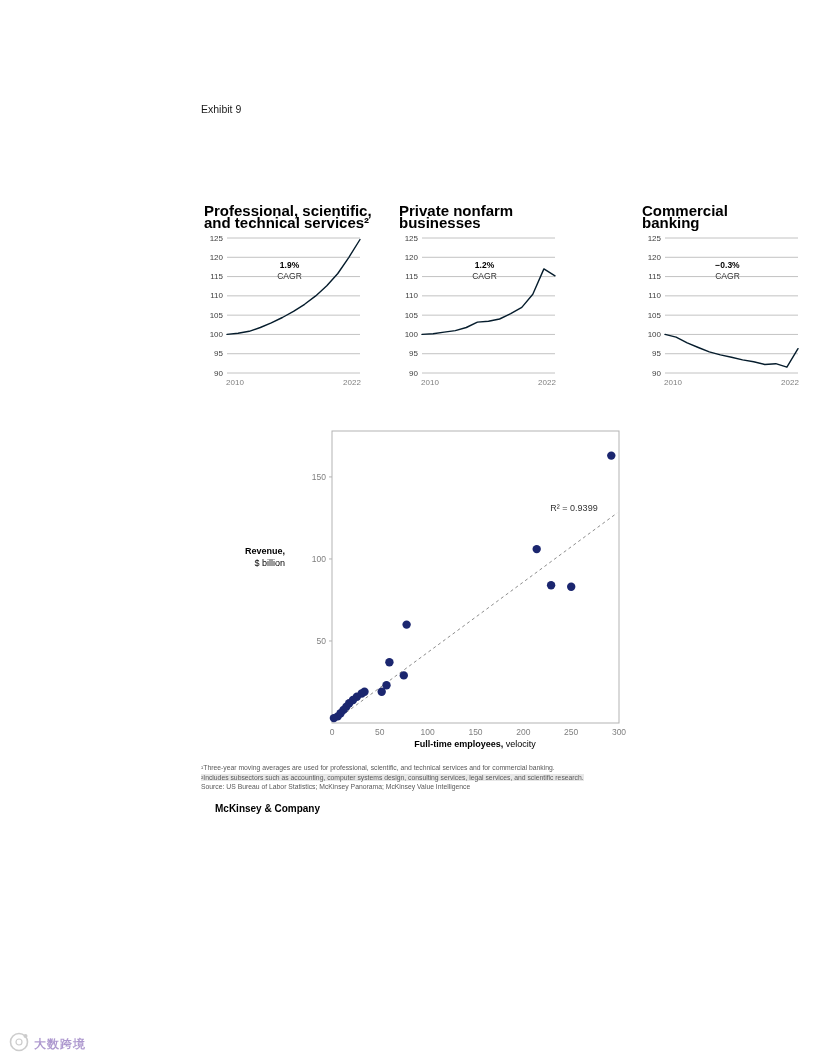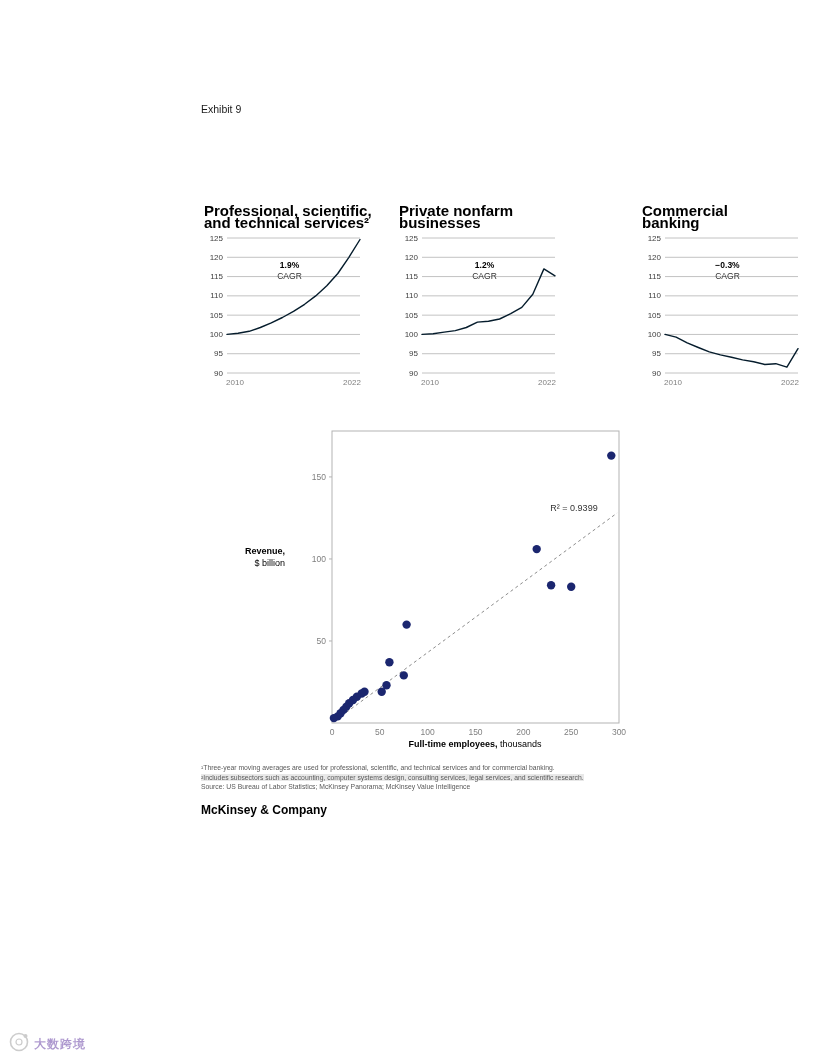--- a/index.html
+++ b/index.html
@@ -20,21 +20,21 @@
   .chart-body { line-height:0; }
 
   .scatter-heading { left:201px; top:404px; font-size:11px; font-weight:bold; }
   .scatter-wrap { left:201px; top:425px; width:480px; height:336px; }
   .scatter-svg-holder { position:absolute; left:97px; top:2px; line-height:0; }
   .scatter-ylabel { position:absolute; left:0; top:121px; width:84px; text-align:right; font-size:9px; line-height:11.5px; color:#000; }
   .scatter-xlabel { position:absolute; left:104px; top:314px; width:340px; text-align:center; font-size:9px; color:#000; }
 
   .footnotes { left:201px; top:763px; font-size:6.8px; line-height:9.5px; color:#595959; width:460px; }
   .footnotes .hl { background:#e8e8e8; }
-  .brand { left:201px; top:803px; font-size:12px; font-weight:bold; color:#000; }
+  .brand { left:215px; top:803px; font-size:10px; font-weight:bold; color:#000; }
 
   .footer { left:0; top:1010px; width:762px; text-align:right; font-size:8px; color:#000; }
   .footer .pn { margin-left:14px; font-weight:normal; }
 
   .watermark { left:8px; top:1031px; display:flex; align-items:center; gap:4px; opacity:0.45; }
   .wm-text { font-size:12px; font-weight:bold; color:#4c1d95; letter-spacing:1px; }
 </style>
 </head>
 <body>
 
@@ -170,21 +170,21 @@
           <circle cx="58.9" cy="269.8" r="4.2" fill="#1b266f"></circle>
           <circle cx="55.0" cy="273.0" r="4.2" fill="#1b266f"></circle>
           <circle cx="51.2" cy="276.3" r="4.2" fill="#1b266f"></circle>
           <circle cx="48.4" cy="279.6" r="4.2" fill="#1b266f"></circle>
           <circle cx="45.5" cy="282.9" r="4.2" fill="#1b266f"></circle>
           <circle cx="42.6" cy="286.2" r="4.2" fill="#1b266f"></circle>
           <circle cx="39.7" cy="289.4" r="4.2" fill="#1b266f"></circle>
           <circle cx="35.9" cy="291.1" r="4.2" fill="#1b266f"></circle>
           <text x="276" y="84" font-size="9" fill="#333" text-anchor="middle" font-family="Liberation Sans, sans-serif" font-weight="normal">R² = 0.9399</text>
         </svg></div>
-    <div class="scatter-xlabel"><span class="b">Full-time employees,</span><span> thousands</span></div>
+    <div class="scatter-xlabel"><span class="b">Full-time employees,</span><span> velocity</span></div>
   </div>
 
   <div class="abs footnotes">
     <div><span>¹Three-year moving averages are used for professional, scientific, and technical services and for commercial banking.</span></div>
     <div><span class="hl">²Includes subsectors such as accounting, computer systems design, consulting services, legal services, and scientific research.</span></div>
     <div><span>Source: US Bureau of Labor Statistics; McKinsey Panorama; McKinsey Value Intelligence</span></div>
   </div>
 
   <div class="abs brand">McKinsey &amp; Company</div>
 

